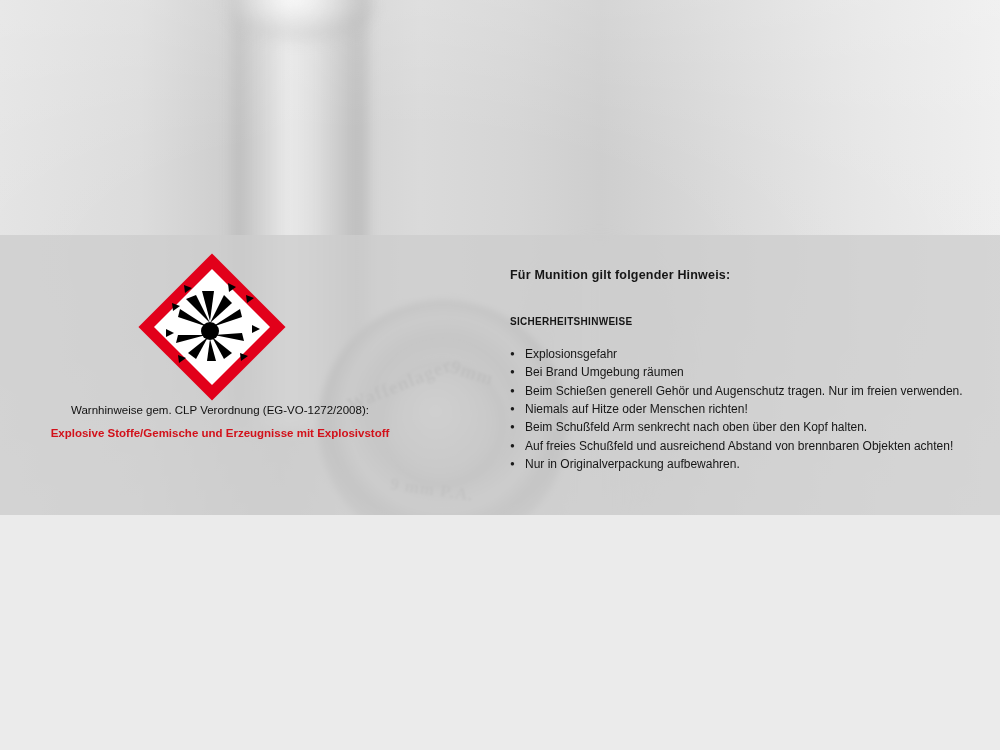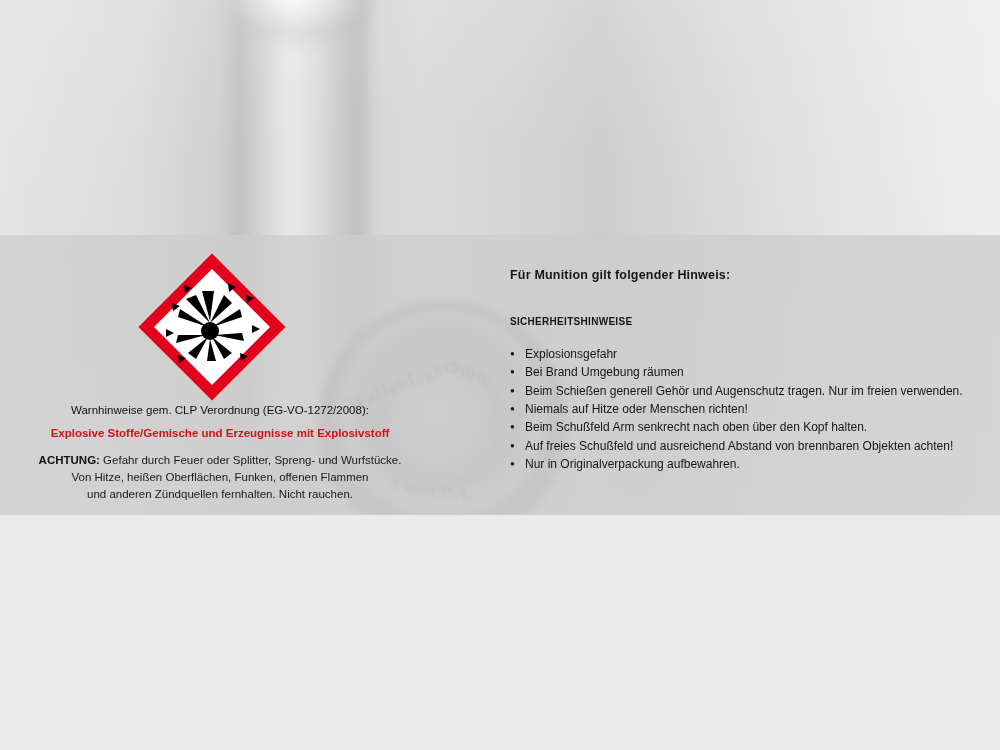--- a/index.html
+++ b/index.html
@@ -294,26 +294,20 @@
         <polygon points="-46,4 -38,8 -46,12"></polygon>
         <polygon points="28,28 36,31 29,36"></polygon>
         <polygon points="-34,30 -26,33 -33,38"></polygon>
       </g>
     </svg>
   </div>
 
   <div class="left-text">
     <div class="headline">Warnhinweise gem. CLP Verordnung (EG-VO-1272/2008):</div>
     <div class="red">Explosive Stoffe/Gemische und Erzeugnisse mit Explosivstoff</div>
-    <div class="body">
-      <b>ACHTUNG:</b>
-      <span>Gefahr durch Feuer oder Splitter, Spreng- und Wurfstücke.</span><br>
-      <span>Von Hitze, heißen Oberflächen, Funken, offenen Flammen</span><br>
-      <span>und anderen Zündquellen fernhalten. Nicht rauchen.</span>
-    </div>
   </div>
 
   <div class="right-col">
     <div class="title">Für Munition gilt folgender Hinweis:</div>
     <div class="subtitle">SICHERHEITSHINWEISE</div>
     <ul class="bullets">
       <li>Explosionsgefahr</li>
       <li>Bei Brand Umgebung räumen</li>
       <li>Beim Schießen generell Gehör und Augenschutz tragen. Nur im freien verwenden.</li>
       <li>Niemals auf Hitze oder Menschen richten!</li>

